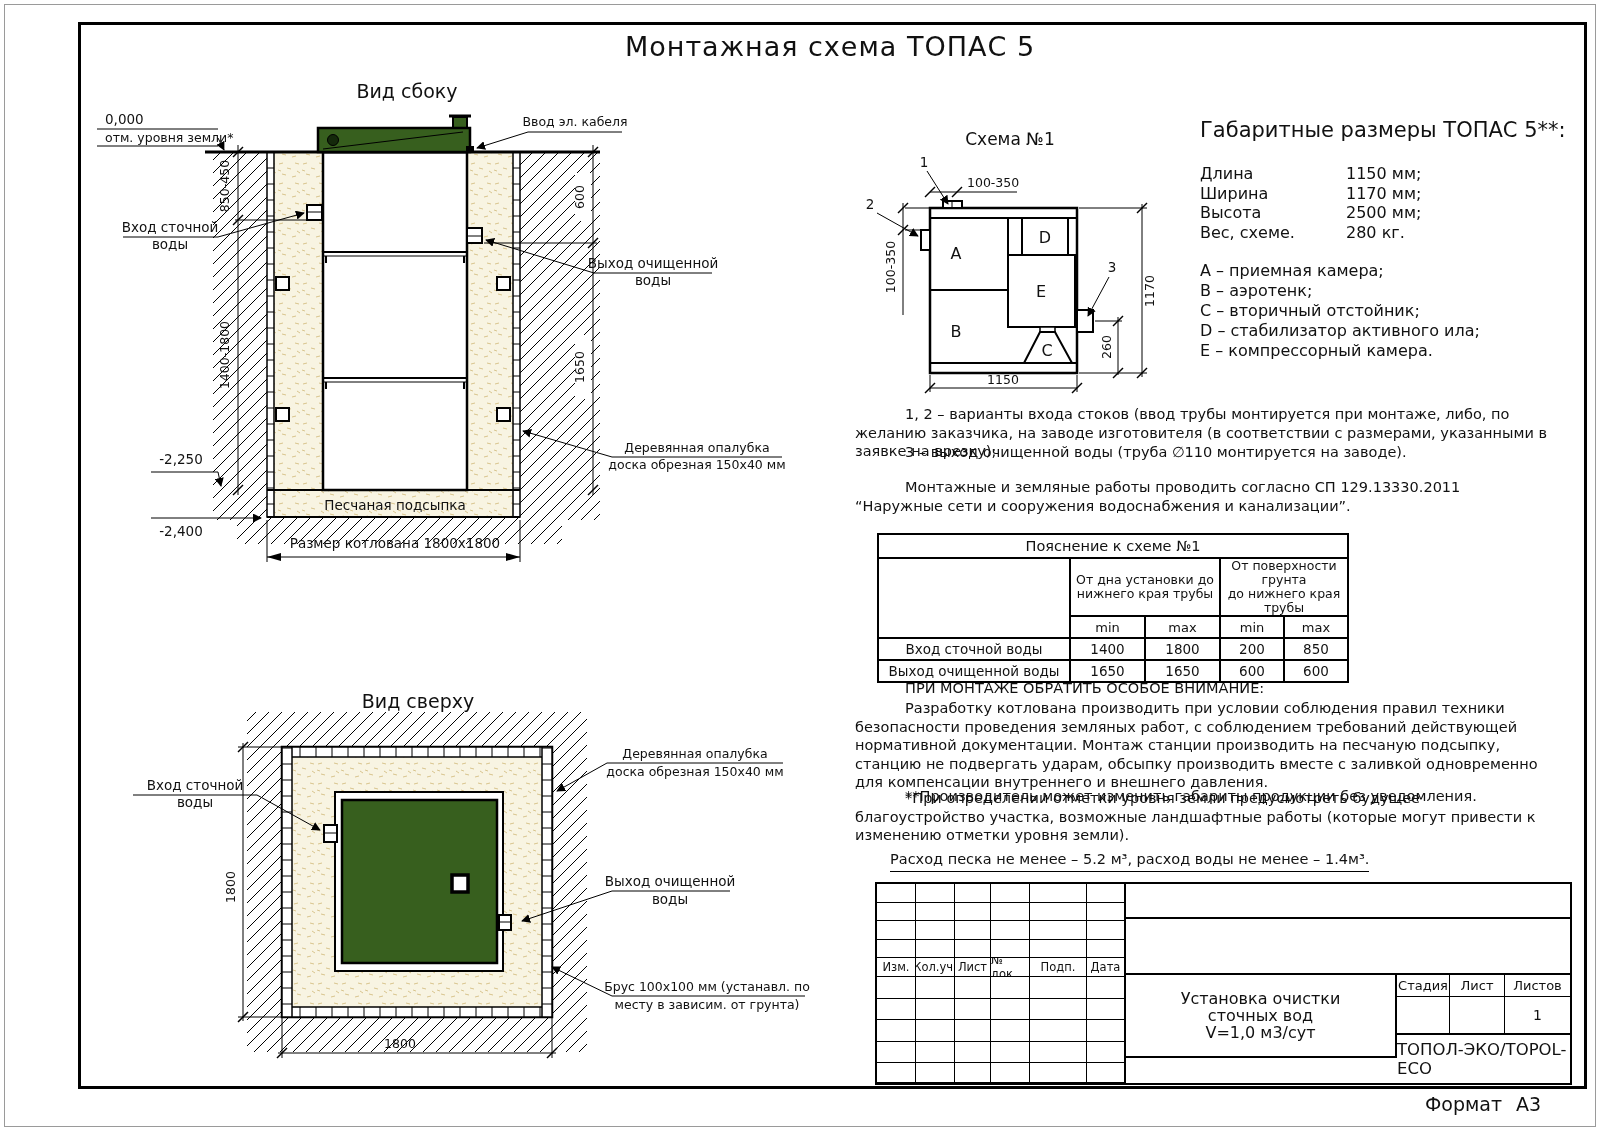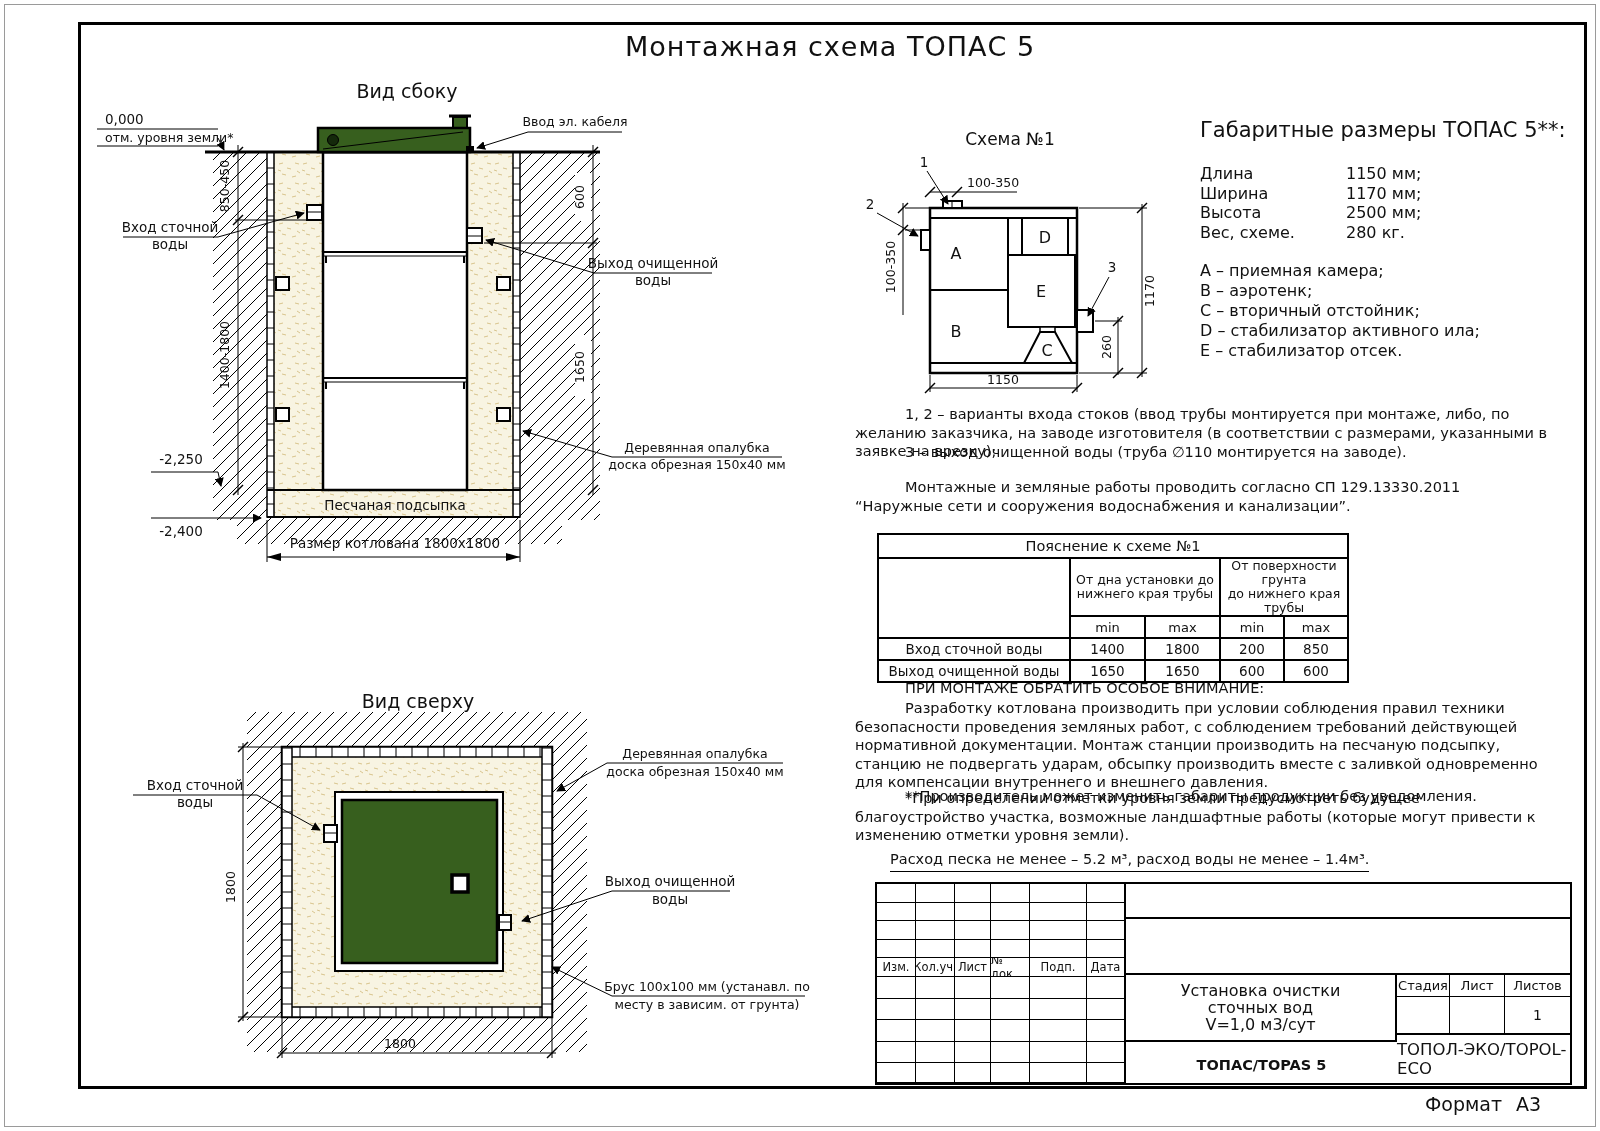--- a/index.html
+++ b/index.html
@@ -39,21 +39,21 @@
   .tb{left:875px;top:882px;width:697px;height:203px;border:2.5px solid #000;box-sizing:border-box}
   .tb *{box-sizing:border-box}
   .rev{position:absolute;left:0;top:0;width:249px;height:100%;border-right:2px solid #000;
        display:grid;grid-template-columns:39px 39px 36px 39px 57px 1fr;
        grid-template-rows:18.5px 18.5px 18.5px 18.5px 19px 21.6px 21.6px 21.6px 21.6px 1fr}
   .rev i{border-right:1.5px solid #000;border-bottom:1.5px solid #000;font-style:normal;
          display:flex;align-items:center;justify-content:center;font-size:11.5px;overflow:hidden}
   .rev i:nth-child(6n){border-right:none}
   .cellA{position:absolute;left:249px;top:0;right:0;height:35px;border-bottom:2px solid #000}
   .cellB{position:absolute;left:249px;top:35px;right:0;height:56px;border-bottom:2px solid #000}
-  .desc{position:absolute;left:249px;top:91px;width:271px;height:67px;border-right:2px solid #000;
+  .desc{position:absolute;left:249px;top:91px;width:271px;height:83px;border-right:2px solid #000;
         border-bottom:2px solid #000;display:flex;flex-direction:column;align-items:center;
         justify-content:center;font-size:16px;line-height:17px}
   .product{position:absolute;left:249px;top:158px;width:271px;height:45px;display:flex;
            align-items:center;justify-content:center;font-size:14.5px;font-weight:600}
   .stageRow{position:absolute;left:520px;top:91px;right:0;height:22px;display:flex}
   .stageRow div{border-right:1.5px solid #000;border-bottom:1.5px solid #000;display:flex;
                 align-items:center;justify-content:center;font-size:13px}
   .stageRow div:last-child{border-right:none}
   .valRow{position:absolute;left:520px;top:113px;right:0;height:37px;display:flex}
   .valRow div{border-right:1.5px solid #000;border-bottom:1.5px solid #000;display:flex;
@@ -413,21 +413,21 @@
   <div class="r">
       <span class="l">Вес, схеме.</span>
       <span>280 кг.</span>
     </div>
 </div>
 <div class="abs legend">
   <div>А – приемная камера;</div>
   <div>В – аэротенк;</div>
   <div>С – вторичный отстойник;</div>
   <div>D – стабилизатор активного ила;</div>
-  <div>Е – стабилизатор отсек.</div>
+  <div>Е – компрессорный камера.</div>
 </div>
 
 <div class="abs note ind" style="top:405px">1, 2 – варианты входа  стоков (ввод трубы монтируется при монтаже, либо, по желанию заказчика, на заводе изготовителя (в соответствии с размерами, указанными в заявке на врезку);</div>
 <div class="abs note ind" style="top:443px">3 – выход очищенной воды (труба ∅110 монтируется на заводе).</div>
 <div class="abs note ind" style="top:478px">Монтажные и земляные работы проводить согласно СП 129.13330.2011 “Наружные сети и сооружения водоснабжения и канализации”.</div>
 
 <table class="explain">
   <colgroup>
       <col style="width:192px">
       <col style="width:75px">
@@ -542,21 +542,20 @@
       <i></i>
       <i></i>
   </div>
   <div class="cellA"></div>
   <div class="cellB"></div>
   <div class="desc">
     <div>Установка очистки</div>
     <div>сточных вод</div>
     <div>V=1,0 м3/сут</div>
   </div>
-  <div class="product">ТОПАС/TOPAS 5</div>
   <div class="stageRow">
     <div style="width:53px">Стадия</div>
     <div style="width:55px">Лист</div>
     <div style="flex:1">Листов</div>
   </div>
   <div class="valRow">
     <div style="width:53px"></div>
     <div style="width:55px"></div>
     <div style="flex:1">1</div>
   </div>

